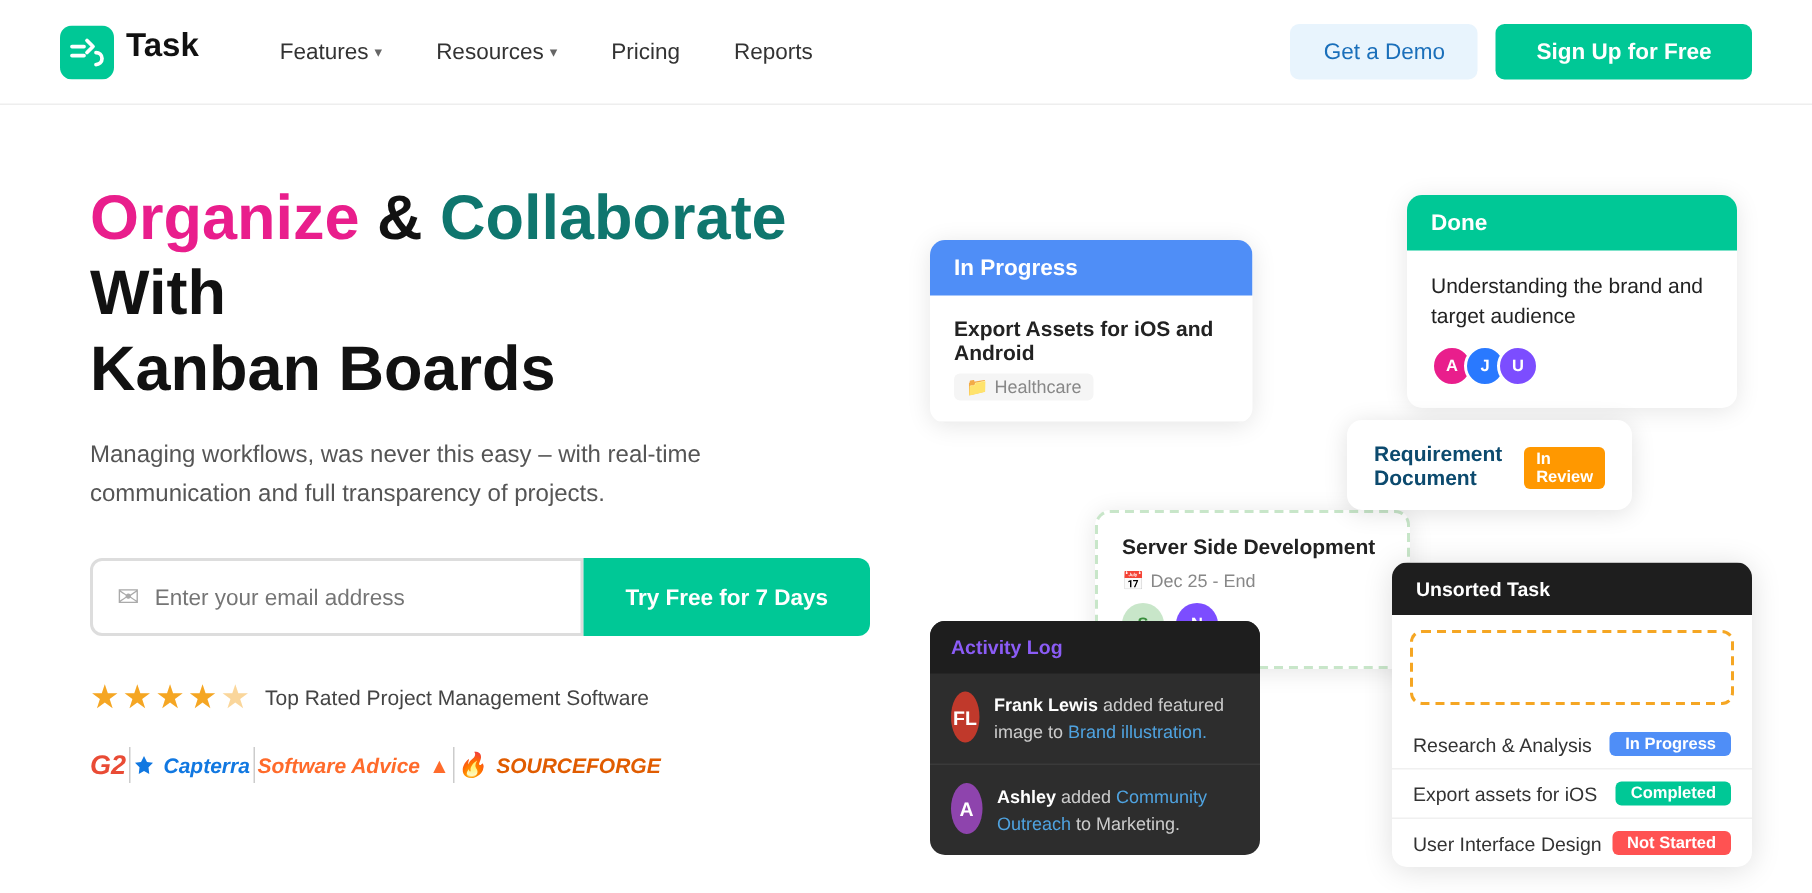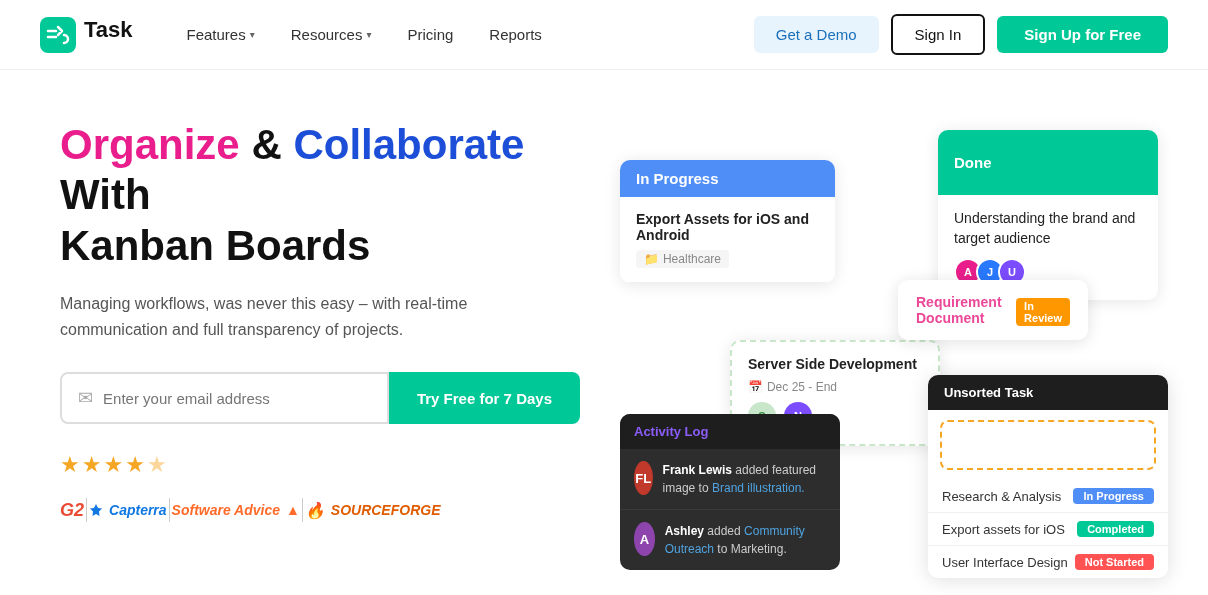--- a/index.html
+++ b/index.html
@@ -18,21 +18,21 @@
     .btn-signin { background: #fff; color: #111; border: 2px solid #111; padding: 10px 22px; border-radius: 6px; font-size: 15px; cursor: pointer; font-weight: 500; }
     .btn-signup { background: #00c896; color: #fff; border: none; padding: 10px 27px; border-radius: 6px; font-size: 15px; cursor: pointer; font-weight: 600; }
 
     
     .main { display: flex; padding: 50px 40px 20px 60px; gap: 40px; align-items: flex-start; }
 
     
     .left { flex: 0 0 520px; }
     .headline { font-size: 42px; font-weight: 800; line-height: 1.2; margin-bottom: 20px; }
     .headline .pink { color: #e91e8c; }
-    .headline .orange { color: #1d4ed8; }
+    .headline .orange { color: #0f766e; }
     .headline .black { color: #111; }
     .subtext { font-size: 16px; color: #555; line-height: 1.6; margin-bottom: 30px; max-width: 470px; }
     .email-row { display: flex; align-items: center; gap: 0; margin-bottom: 28px; }
     .email-input-wrap { display: flex; align-items: center; border: 2px solid #ddd; border-radius: 8px 0 0 8px; padding: 0 16px; height: 52px; flex: 1; }
     .email-icon { color: #aaa; margin-right: 10px; font-size: 18px; }
     .email-input { border: none; outline: none; font-size: 15px; color: #aaa; width: 100%; }
     .btn-try { background: #00c896; color: #fff; border: none; height: 52px; padding: 0 28px; border-radius: 0 8px 8px 0; font-size: 15px; font-weight: 600; cursor: pointer; white-space: nowrap; }
     .rating-row { display: flex; align-items: center; gap: 10px; margin-bottom: 20px; }
     .stars { display: flex; gap: 2px; }
     .star { color: #f5a623; font-size: 22px; }
@@ -49,21 +49,21 @@
 
     
     .col-inprogress { position: absolute; left: 0; top: 40px; width: 215px; background: #fff; border-radius: 10px; box-shadow: 0 2px 16px rgba(0,0,0,0.10); overflow: hidden; }
     .col-header-blue { background: #4f8ef7; color: #fff; padding: 10px 16px; font-size: 15px; font-weight: 600; }
     .col-card { padding: 14px 16px; border-bottom: 1px solid #f0f0f0; }
     .col-card-title { font-size: 14px; font-weight: 600; color: #222; margin-bottom: 6px; }
     .col-card-tag { display: inline-flex; align-items: center; gap: 4px; font-size: 12px; color: #888; background: #f5f5f5; border-radius: 4px; padding: 2px 8px; }
 
     
     .col-done { position: absolute; right: 10px; top: 10px; width: 220px; background: #fff; border-radius: 10px; box-shadow: 0 2px 16px rgba(0,0,0,0.10); overflow: hidden; }
-    .col-header-green { background: #00c896; color: #fff; padding: 24px 16px; font-size: 15px; font-weight: 600; }
+    .col-header-green { background: #00c896; color: #fff; padding: 10px 16px; font-size: 15px; font-weight: 600; }
     .done-card { padding: 14px 16px; }
     .done-card-title { font-size: 14px; color: #222; margin-bottom: 10px; line-height: 1.4; }
     .avatars { display: flex; gap: -4px; }
     .avatar { width: 28px; height: 28px; border-radius: 50%; border: 2px solid #fff; font-size: 11px; display: flex; align-items: center; justify-content: center; font-weight: 600; color: #fff; margin-left: -6px; }
     .avatar:first-child { margin-left: 0; }
     .av-pink { background: #e91e8c; }
     .av-blue { background: #2979ff; }
     .av-purple { background: #7c4dff; }
 
     
@@ -80,21 +80,21 @@
     .activity-item { display: flex; align-items: flex-start; gap: 10px; padding: 12px 14px; border-bottom: 1px solid #3a3a3a; }
     .activity-item:last-child { border-bottom: none; }
     .activity-av-frank { background: #c0392b; display: flex; align-items: center; justify-content: center; color: #fff; font-weight: 700; font-size: 13px; border-radius: 50%; width: 34px; height: 34px; }
     .activity-av-ashley { background: #8e44ad; display: flex; align-items: center; justify-content: center; color: #fff; font-weight: 700; font-size: 13px; border-radius: 50%; width: 34px; height: 34px; }
     .activity-text { font-size: 12px; color: #ccc; line-height: 1.5; }
     .activity-text strong { color: #fff; }
     .activity-text a { color: #4fa3e0; }
 
     
     .req-doc { position: absolute; right: 80px; top: 160px; background: #fff; border-radius: 10px; box-shadow: 0 2px 16px rgba(0,0,0,0.12); padding: 14px 18px 10px; width: 190px; }
-    .req-doc-title { font-size: 14px; font-weight: 600; color: #ec4899; margin-bottom: 4px; }
+    .req-doc-title { font-size: 14px; font-weight: 600; color: #0c4a6e; margin-bottom: 4px; }
     .req-badge { background: #ff9800; color: #fff; border-radius: 4px; font-size: 11px; padding: 2px 8px; font-weight: 600; display: inline-block; }
 
     
     .unsorted { position: absolute; right: 0; top: 255px; width: 240px; background: #fff; border-radius: 10px; box-shadow: 0 2px 20px rgba(0,0,0,0.13); overflow: hidden; }
     .unsorted-header { background: #1e1e1e; color: #fff; padding: 10px 16px; font-size: 13px; font-weight: 600; }
     .unsorted-dashed { border: 2px dashed #f5a623; margin: 10px 12px; border-radius: 8px; height: 50px; }
     .unsorted-row { display: flex; align-items: center; justify-content: space-between; padding: 8px 14px; border-bottom: 1px solid #f0f0f0; }
     .unsorted-row:last-child { border-bottom: none; }
     .unsorted-label { font-size: 13px; color: #333; }
     .tag-inprogress { background: #4f8ef7; color: #fff; border-radius: 4px; padding: 2px 10px; font-size: 11px; font-weight: 600; }
@@ -124,21 +124,20 @@
     </a>
     <a class="nav-link">
       <span>Pricing</span>
     </a>
     <a class="nav-link">
       <span>Reports</span>
     </a>
   </div>
   <div class="nav-actions">
     <button class="btn-demo">Get a Demo</button>
-    <button class="btn-signin">Sign In</button>
     <button class="btn-signup">Sign Up for Free</button>
   </div>
 </nav>
 
 <div class="main">
 
   <div class="left">
     <h1 class="headline">
       
       <span class="pink">Organize</span>
@@ -157,20 +156,21 @@
       <button class="btn-try">Try Free for 7 Days</button>
     </div>
     <div class="rating-row">
       <div class="stars">
         <span class="star">★</span>
         <span class="star">★</span>
         <span class="star">★</span>
         <span class="star">★</span>
         <span class="star" style="opacity:0.45">★</span>
       </div>
+      <span class="rating-text">Top Rated Project Management Software</span>
     </div>
     <div class="badges-row">
       <div class="badge">
         <span style="color:#e94b35;font-weight:900;font-size:18px;">G2</span>
       </div>
       <div class="divider"></div>
       <div class="badge">
         <svg width="14" height="14" viewBox="0 0 14 14">
             <polygon points="7,1 9,5 13,5.5 10,8.5 10.5,13 7,11 3.5,13 4,8.5 1,5.5 5,5" fill="#1178e1"></polygon>
           </svg>

